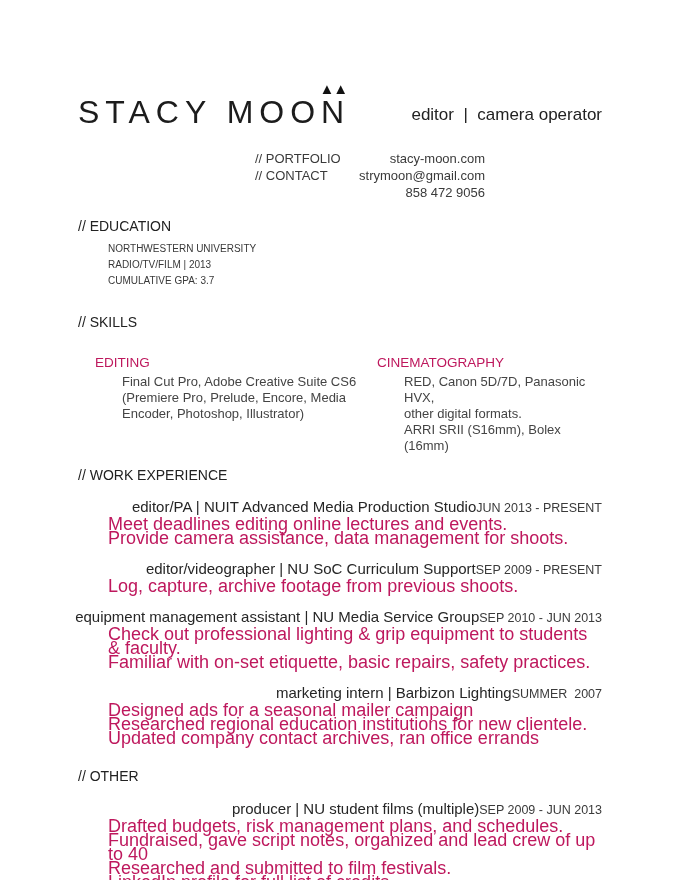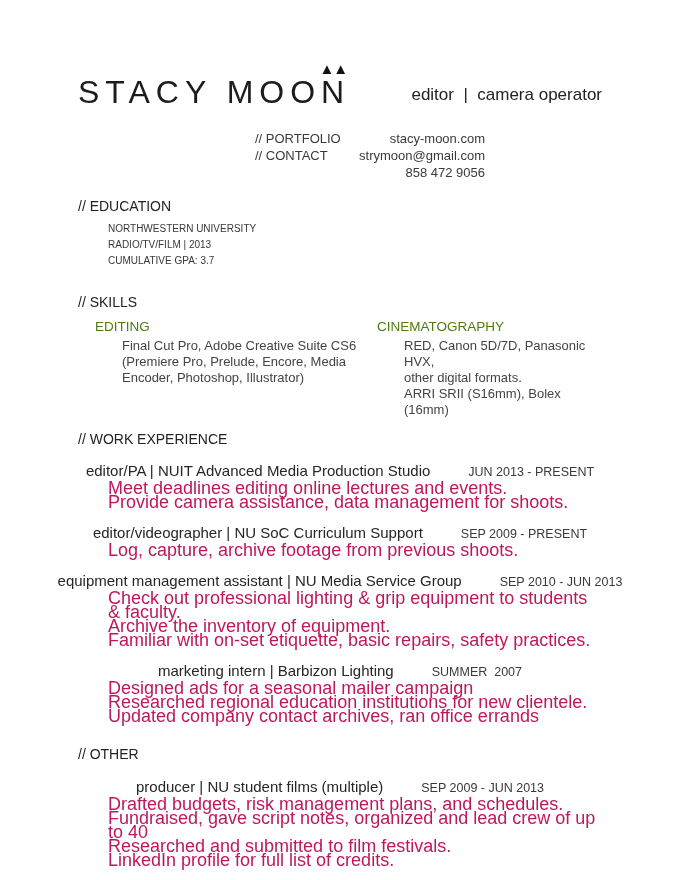--- a/index.html
+++ b/index.html
@@ -13,21 +13,21 @@
     overflow: hidden;
     box-sizing: border-box;
     padding: 0 78px;
   }
 
   
   .header-row {
     display: flex;
     justify-content: space-between;
     align-items: flex-end;
-    padding-top: 76px;
+    padding-top: 96px;
   }
   .logo {
     position: relative;
     font-size: 32px;
     letter-spacing: 6px;
     color: #1c1c1c;
     font-weight: 400;
     line-height: 1;
     white-space: nowrap;
   }
@@ -65,26 +65,26 @@
     color: #222222;
     line-height: 1.1;
   }
   .edu-section { margin-top: 18px; }
   .edu-lines { margin-top: 7px; margin-left: 30px; font-size: 10px; line-height: 16px; color: #383838; }
 
   .skills-section { margin-top: 26px; }
   .skills-cols { display: flex; margin-top: 8px; }
   .skills-col-left  { margin-left: 17px; width: 282px; }
   .skills-col-right { width: 225px; }
-  .skills-col-title { font-size: 13.5px; color: #4d7c0f; }
+  .skills-col-title { font-size: 13.5px; color: #be185d; margin-top: 16px; }
   .skills-lines { margin-top: 4px; margin-left: 27px; font-size: 13px; line-height: 16px; color: #444444; }
 
   .work-section { margin-top: 14px; }
   .job { margin-top: 15px; }
-  .job-header { display: flex; justify-content: center; align-items: baseline; gap: 38px; }
+  .job-header { display: flex; justify-content: flex-end; align-items: baseline; }
   .job-title { font-size: 15px; color: #262626; white-space: nowrap; }
   .job-date { font-size: 12.5px; color: #3a3a3a; white-space: pre; }
   .job-bullets { margin-top: 2px; margin-left: 30px; font-size: 18px; line-height: 14px; color: #be185d; }
 
   .other-section { margin-top: 24px; }
 </style>
 </head>
 <body>
 
 <div class="page">
@@ -167,21 +167,20 @@
       </div>
     </div>
 
     <div class="job">
       <div class="job-header">
         <span class="job-title">equipment management assistant | NU Media Service Group</span>
         <span class="job-date">SEP 2010 - JUN 2013</span>
       </div>
       <div class="job-bullets">
         <div>Check out professional lighting &amp; grip equipment to students &amp; faculty.</div>
-        <div>Archive the inventory of equipment.</div>
         <div>Familiar with on-set etiquette, basic repairs, safety practices.</div>
       </div>
     </div>
 
     <div class="job">
       <div class="job-header">
         <span class="job-title">marketing intern | Barbizon Lighting</span>
         <span class="job-date">SUMMER  2007</span>
       </div>
       <div class="job-bullets">

